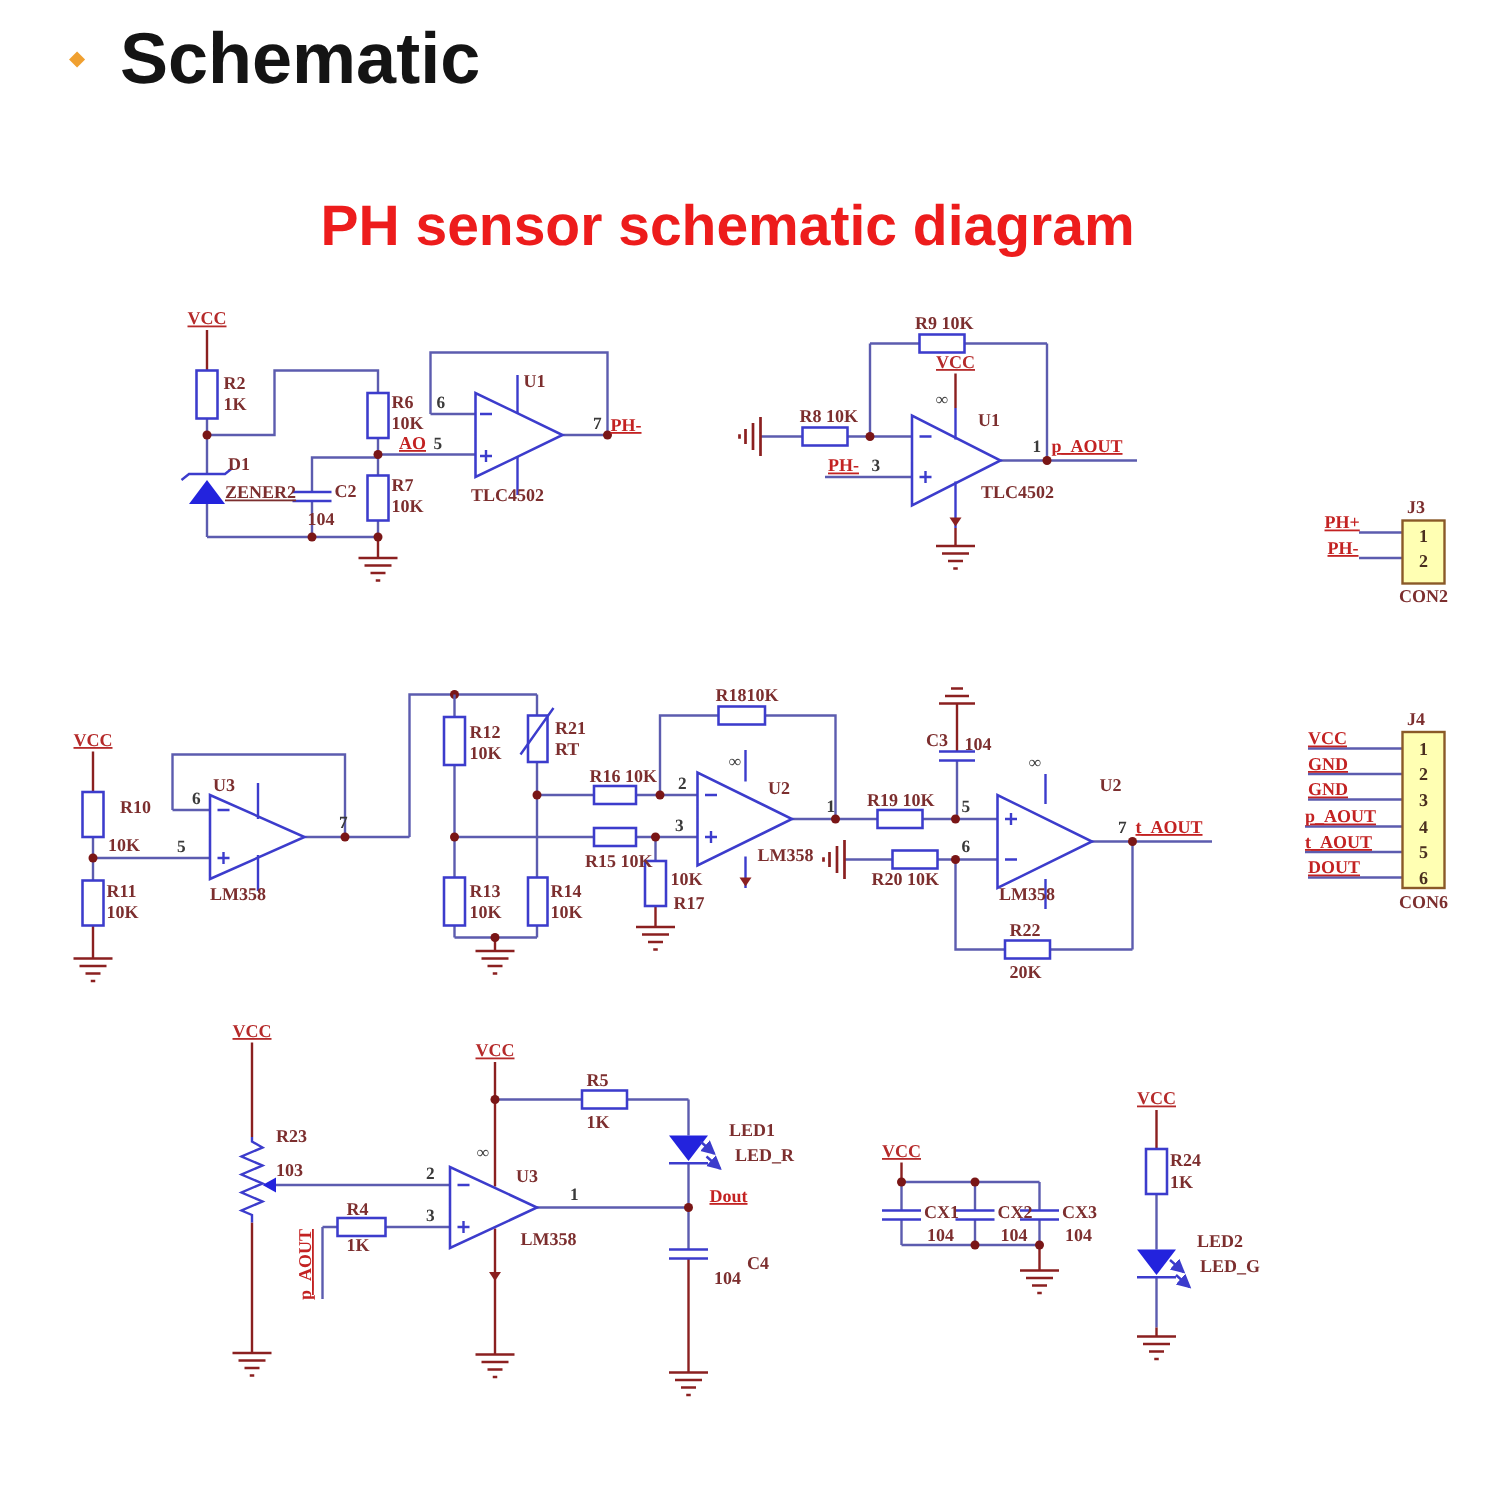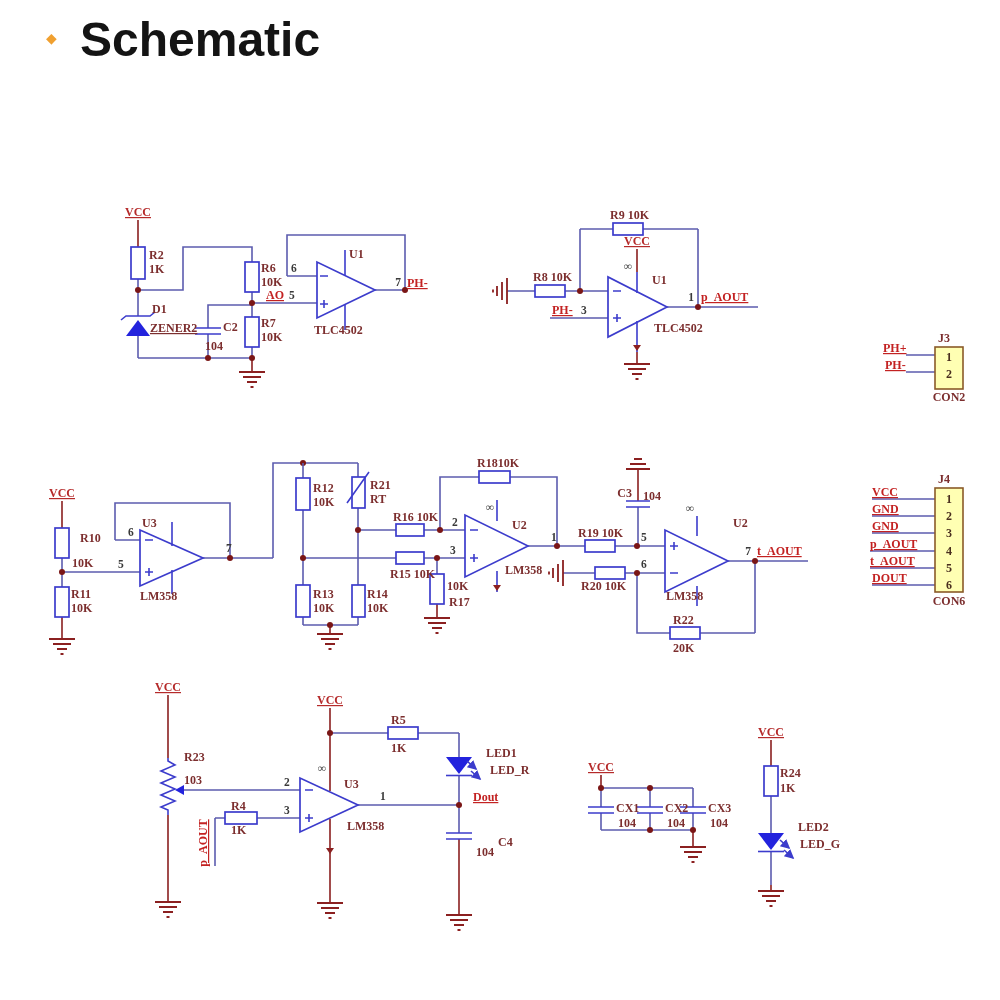--- a/index.html
+++ b/index.html
@@ -27,20 +27,21 @@
   .dtri{fill:#8b2020;stroke:none;}
   .gnd{stroke:#8b2020;stroke-width:1.8;fill:none;}
   .con{fill:#ffffb3;stroke:#8a5a28;stroke-width:1.6;}
 </style>
 </head>
 <body>
 
 <div class="canvas">
   <span class="bullet">◆</span>
   <div class="page-title">Schematic</div>
+  <div class="sub-title">PH sensor schematic diagram</div>
 
   <svg width="1000" height="1000" viewBox="0 0 1000 1000">
     <defs>
       <g id="gnd">
           <path d="M-13,0 H13 M-9,5 H9 M-5,10 H5 M-1.5,15 H1.5"></path>
         </g>
       <g id="gndup">
           <path d="M-12,0 H12 M-8,-5 H8 M-4,-10 H4"></path>
         </g>
       <g id="gndl">

